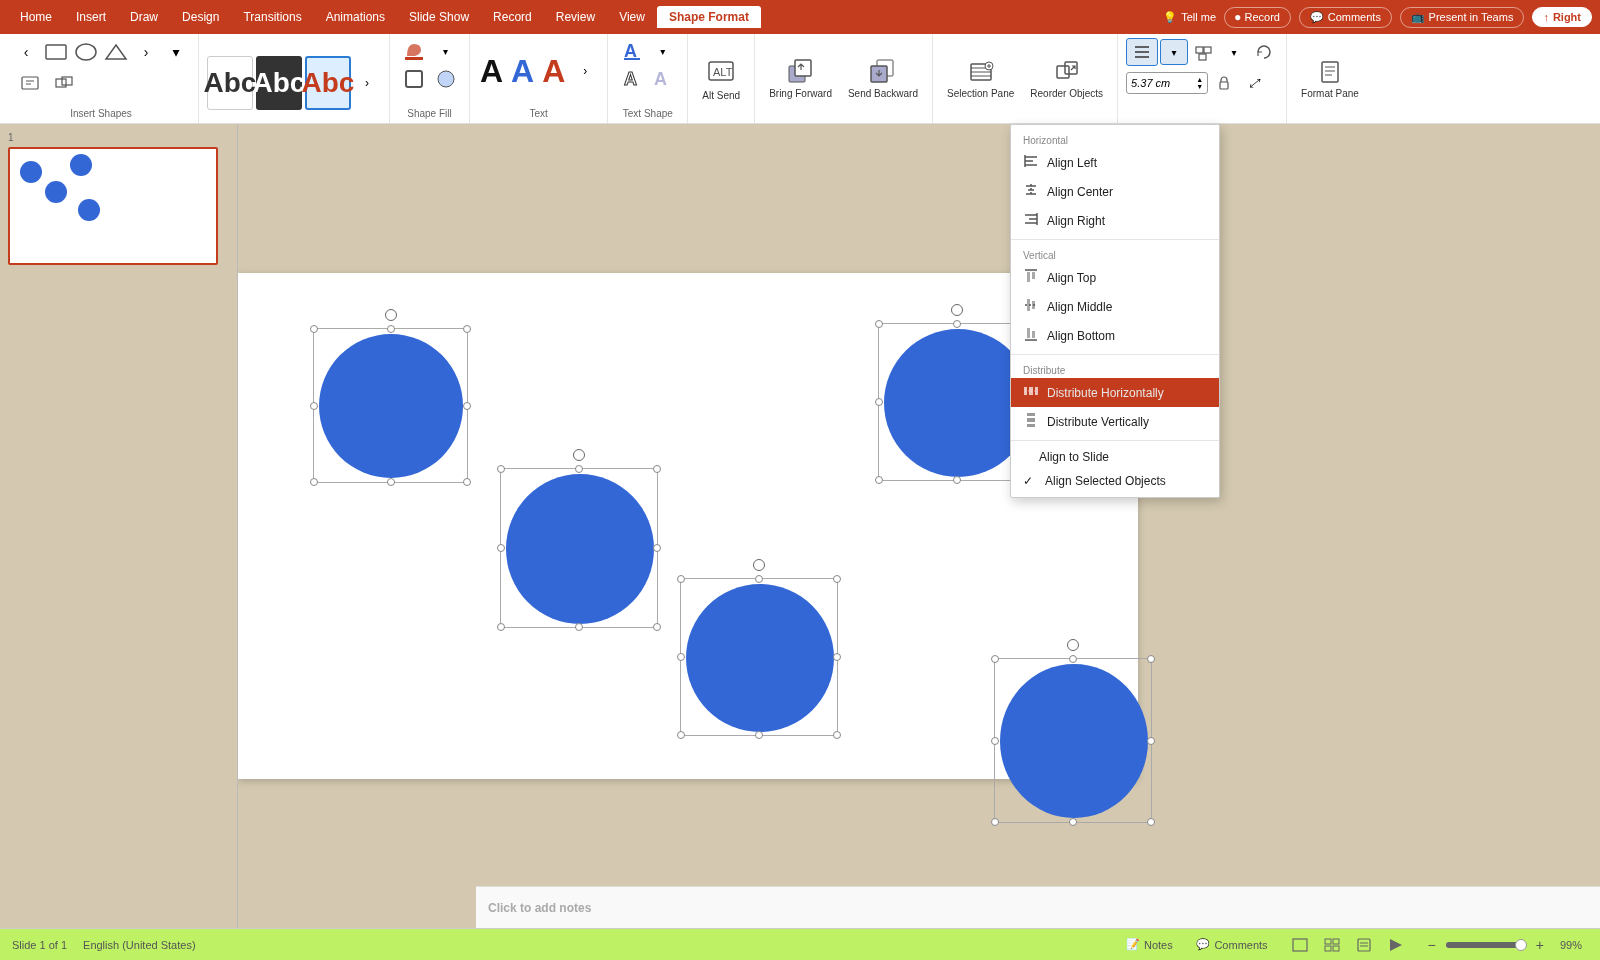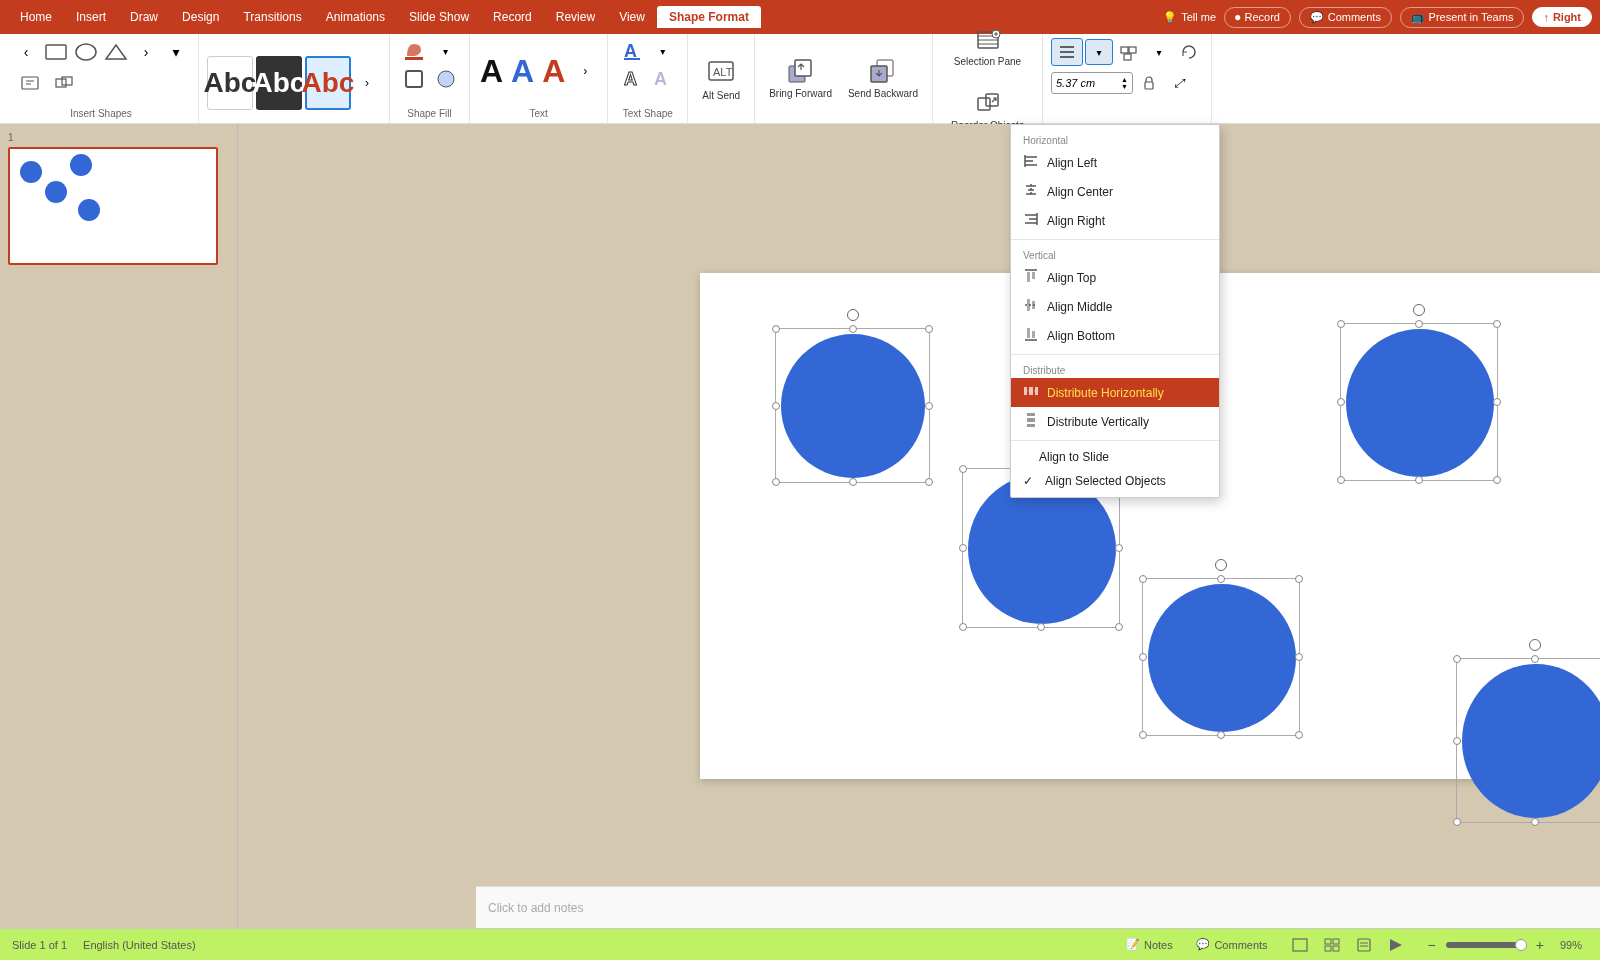--- a/index.html
+++ b/index.html
@@ -148,21 +148,21 @@
     }
     .dropdown-item {
       display: flex;
       align-items: center;
       gap: 8px;
       padding: 5px 12px;
       cursor: pointer;
       font-size: 12px;
       color: #222;
     }
-    .dropdown-item.highlighted { background: #c43c1e; color: #fde047; text-align: center; }
+    .dropdown-item.highlighted { background: #c43c1e; color: #e5e5e5; text-align: center; }
     .dropdown-divider { height: 1px; background: #e5e5e5; margin: 4px 0; }
 
     
     .main-area {
       display: flex;
       height: calc(960px - 34px - 90px - 32px);
     }
 
     
     .slide-panel {
@@ -188,23 +188,24 @@
       color: #666;
       margin-bottom: 4px;
     }
 
     
     .canvas-area {
       flex: 1;
       background: #d4c9b0;
       display: flex;
       align-items: center;
-      justify-content: flex-end;
+      justify-content: flex-start;
       position: relative;
       overflow: hidden;
+      font-weight: bold;
     }
     .slide-canvas {
       background: white;
       width: 900px;
       height: 506px;
       position: relative;
       box-shadow: 0 2px 8px rgba(0,0,0,0.2);
     }
 
     
@@ -459,21 +460,21 @@
           <rect x="8" y="2" width="16" height="16" rx="1" fill="white" stroke="#555" stroke-width="1"></rect>
           <rect x="2" y="8" width="16" height="16" rx="1" fill="#aac" stroke="#555" stroke-width="1.5"></rect>
           <path d="M10 12 L10 18 M7 15 L10 18 L13 15" stroke="#555" stroke-width="1.2" fill="none"></path>
         </svg>
         <span style="font-size:10px;text-align:right;">Send Backward</span>
       </div>
     </div>
   </div>
 
   <div class="ribbon-group" style="min-width:110px;">
-    <div class="ribbon-group-content" style="gap:4px;flex-direction:column;">
+    <div class="ribbon-group-content" style="gap:4px;">
       <div class="ribbon-btn" style="min-width:52px;">
         <svg width="28" height="28" viewBox="0 0 28 28">
           <rect x="4" y="6" width="20" height="16" rx="1" fill="none" stroke="#555" stroke-width="1.5"></rect>
           <line x1="4" y1="10" x2="24" y2="10" stroke="#555" stroke-width="1"></line>
           <line x1="4" y1="14" x2="24" y2="14" stroke="#555" stroke-width="1"></line>
           <line x1="4" y1="18" x2="24" y2="18" stroke="#555" stroke-width="1"></line>
           <circle cx="22" cy="8" r="4" fill="white" stroke="#555" stroke-width="1"></circle>
           <line x1="20" y1="8" x2="24" y2="8" stroke="#555" stroke-width="1"></line>
           <line x1="22" y1="6" x2="22" y2="10" stroke="#555" stroke-width="1"></line>
         </svg>
@@ -529,20 +530,31 @@
           <svg width="16" height="16" viewBox="0 0 16 16">
             <rect x="4" y="7" width="8" height="7" rx="1" fill="none" stroke="#555" stroke-width="1.2"></rect>
             <path d="M5 7 V5 A3 3 0 0 1 11 5 V7" fill="none" stroke="#555" stroke-width="1.2"></path>
           </svg>
         </div>
         <div class="ribbon-btn-small" style="font-size:12px;">⤢</div>
       </div>
     </div>
   </div>
 
+  <div class="ribbon-group" style="min-width:70px;border-right:none;">
+    <div class="ribbon-btn">
+      <svg width="28" height="28" viewBox="0 0 28 28">
+        <rect x="6" y="4" width="16" height="20" rx="1" fill="none" stroke="#555" stroke-width="1.5"></rect>
+        <line x1="9" y1="9" x2="19" y2="9" stroke="#555" stroke-width="1"></line>
+        <line x1="9" y1="13" x2="19" y2="13" stroke="#555" stroke-width="1"></line>
+        <line x1="9" y1="17" x2="16" y2="17" stroke="#555" stroke-width="1"></line>
+      </svg>
+      <span style="font-size:10px;text-align:center;">Format Pane</span>
+    </div>
+  </div>
 
   <div class="align-dropdown">
     <div class="dropdown-section-label">Horizontal</div>
     <div class="dropdown-item">
       <span>
         <svg width="16" height="16" viewBox="0 0 16 16">
             <line x1="2" y1="4" x2="14" y2="4" stroke="#555" stroke-width="1.5"></line>
             <line x1="2" y1="8" x2="10" y2="8" stroke="#555" stroke-width="1.5"></line>
             <line x1="2" y1="12" x2="14" y2="12" stroke="#555" stroke-width="1.5"></line>
             <line x1="2" y1="2" x2="2" y2="14" stroke="#555" stroke-width="1.5"></line>

